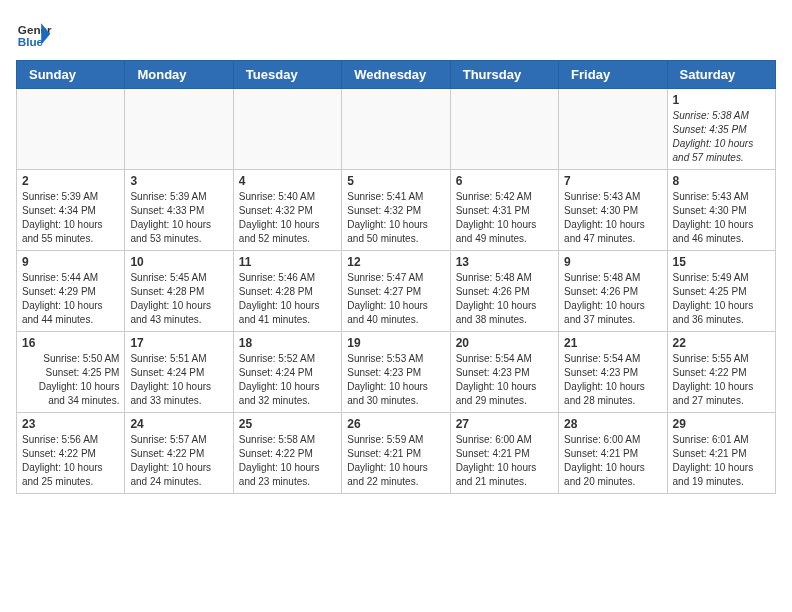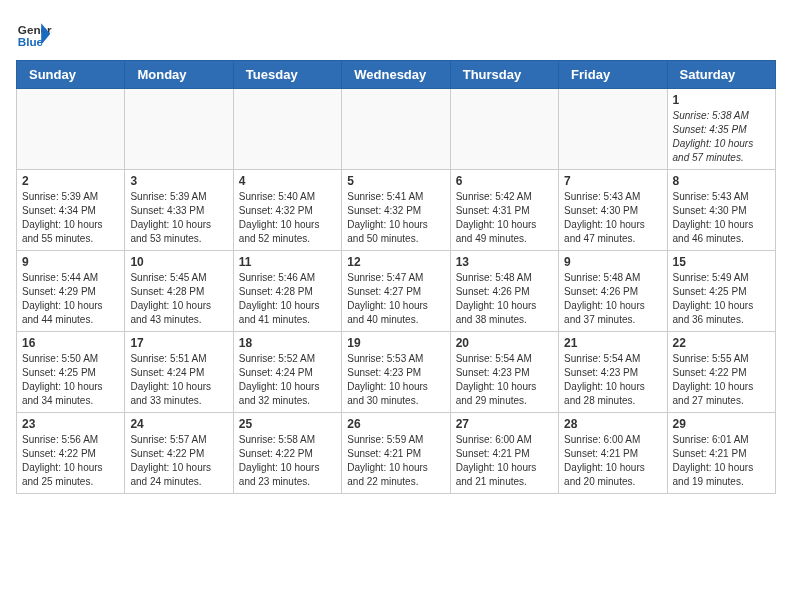--- a/index.html
+++ b/index.html
@@ -221,21 +221,21 @@
           <span class="day-number">15</span>
           <div class="day-info" style="white-space: pre-line;">Sunrise: 5:49 AM
 Sunset: 4:25 PM
 Daylight: 10 hours
 and 36 minutes.</div>
         </td>
       </tr>
       <tr>
         <td>
           <span class="day-number">16</span>
-          <div class="day-info" style="white-space: pre-line;">Sunrise: 5:50 AM
+          <div class="day-info" style="white-space: pre-line; text-align: right;">Sunrise: 5:50 AM
 Sunset: 4:25 PM
 Daylight: 10 hours
 and 34 minutes.</div>
         </td>
         <td>
           <span class="day-number">17</span>
           <div class="day-info" style="white-space: pre-line;">Sunrise: 5:51 AM
 Sunset: 4:24 PM
 Daylight: 10 hours
 and 33 minutes.</div>

